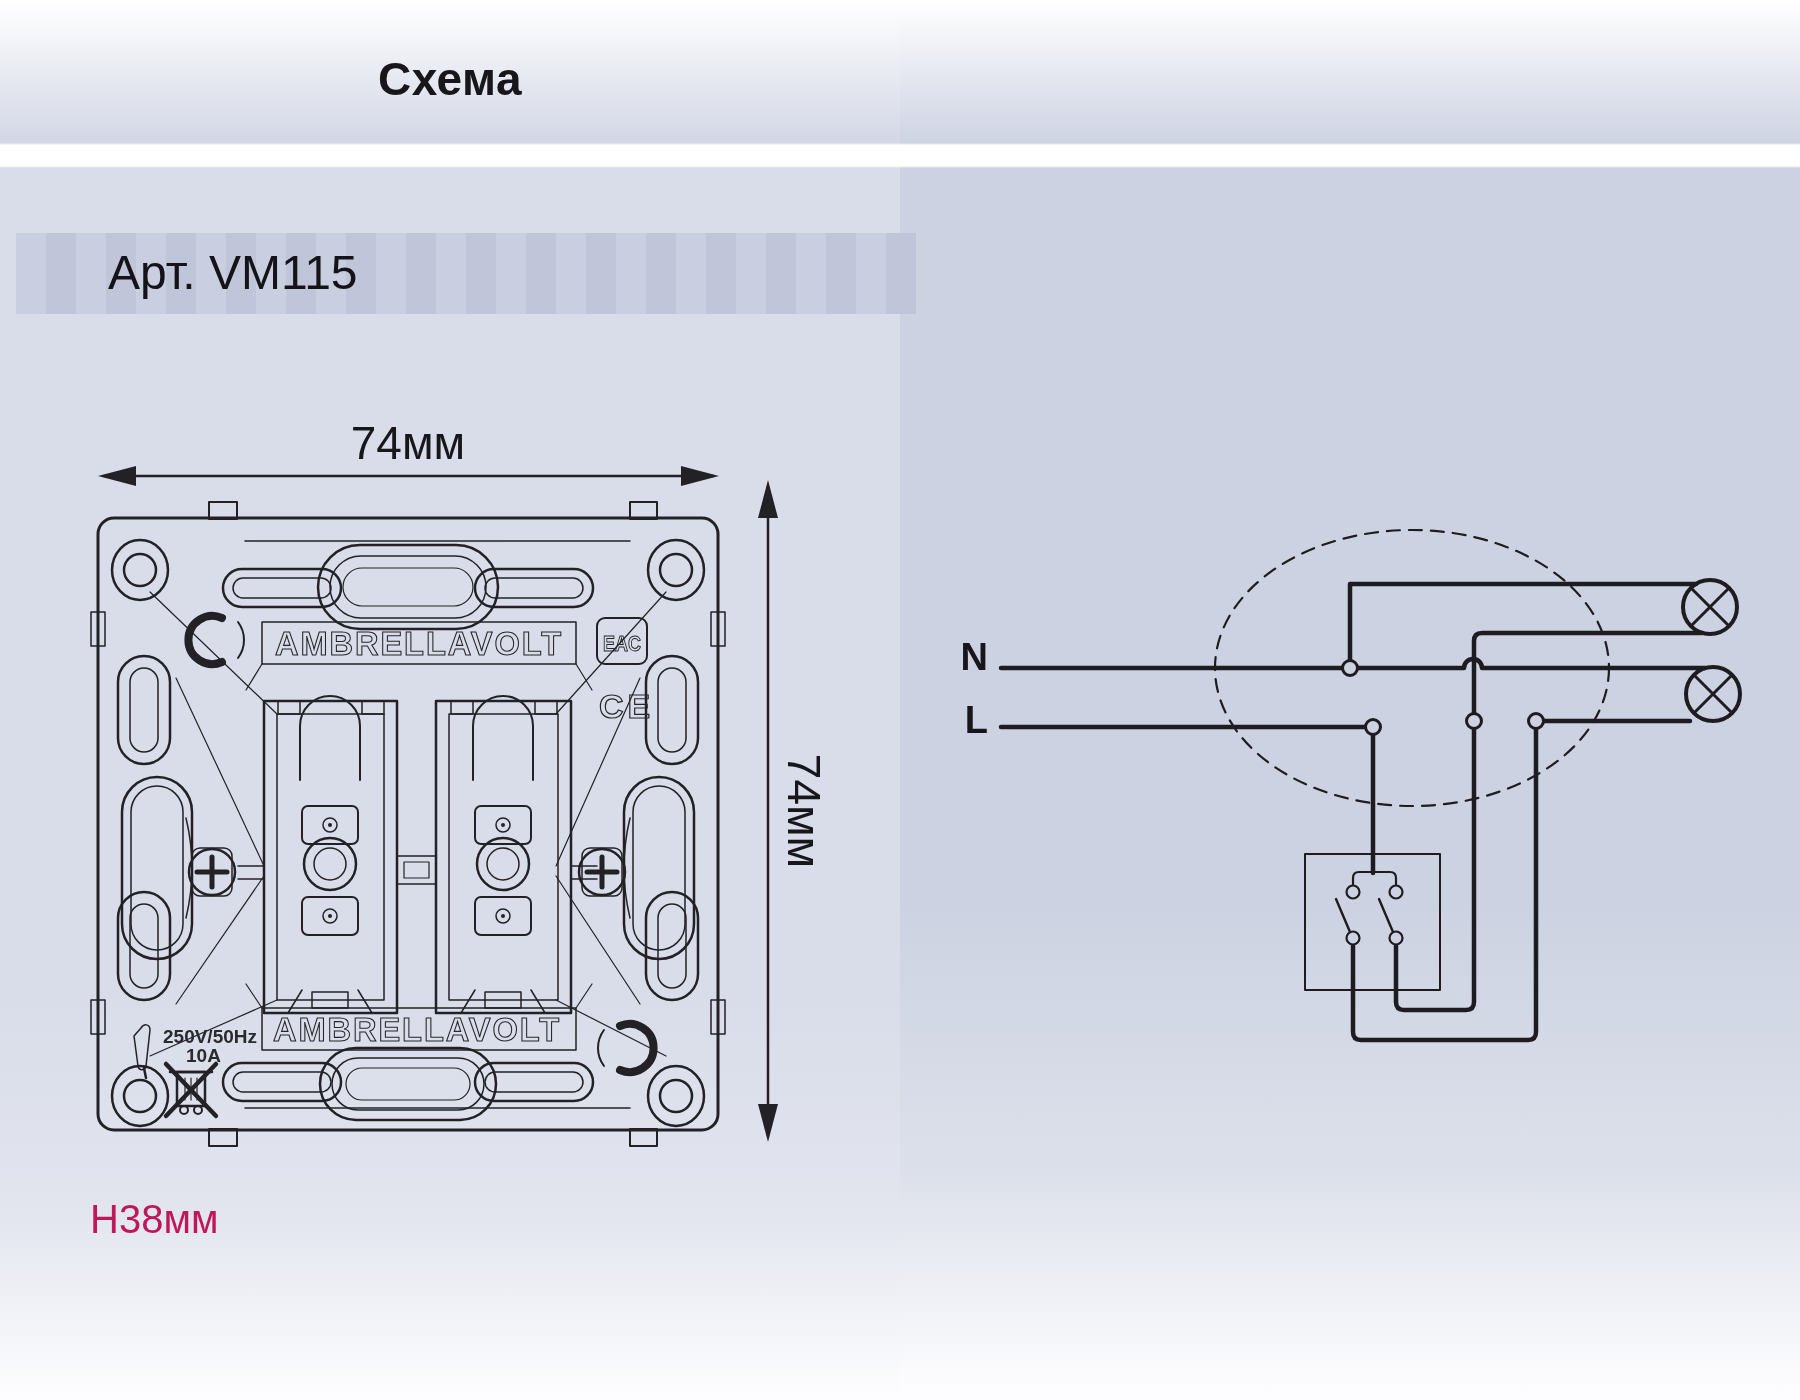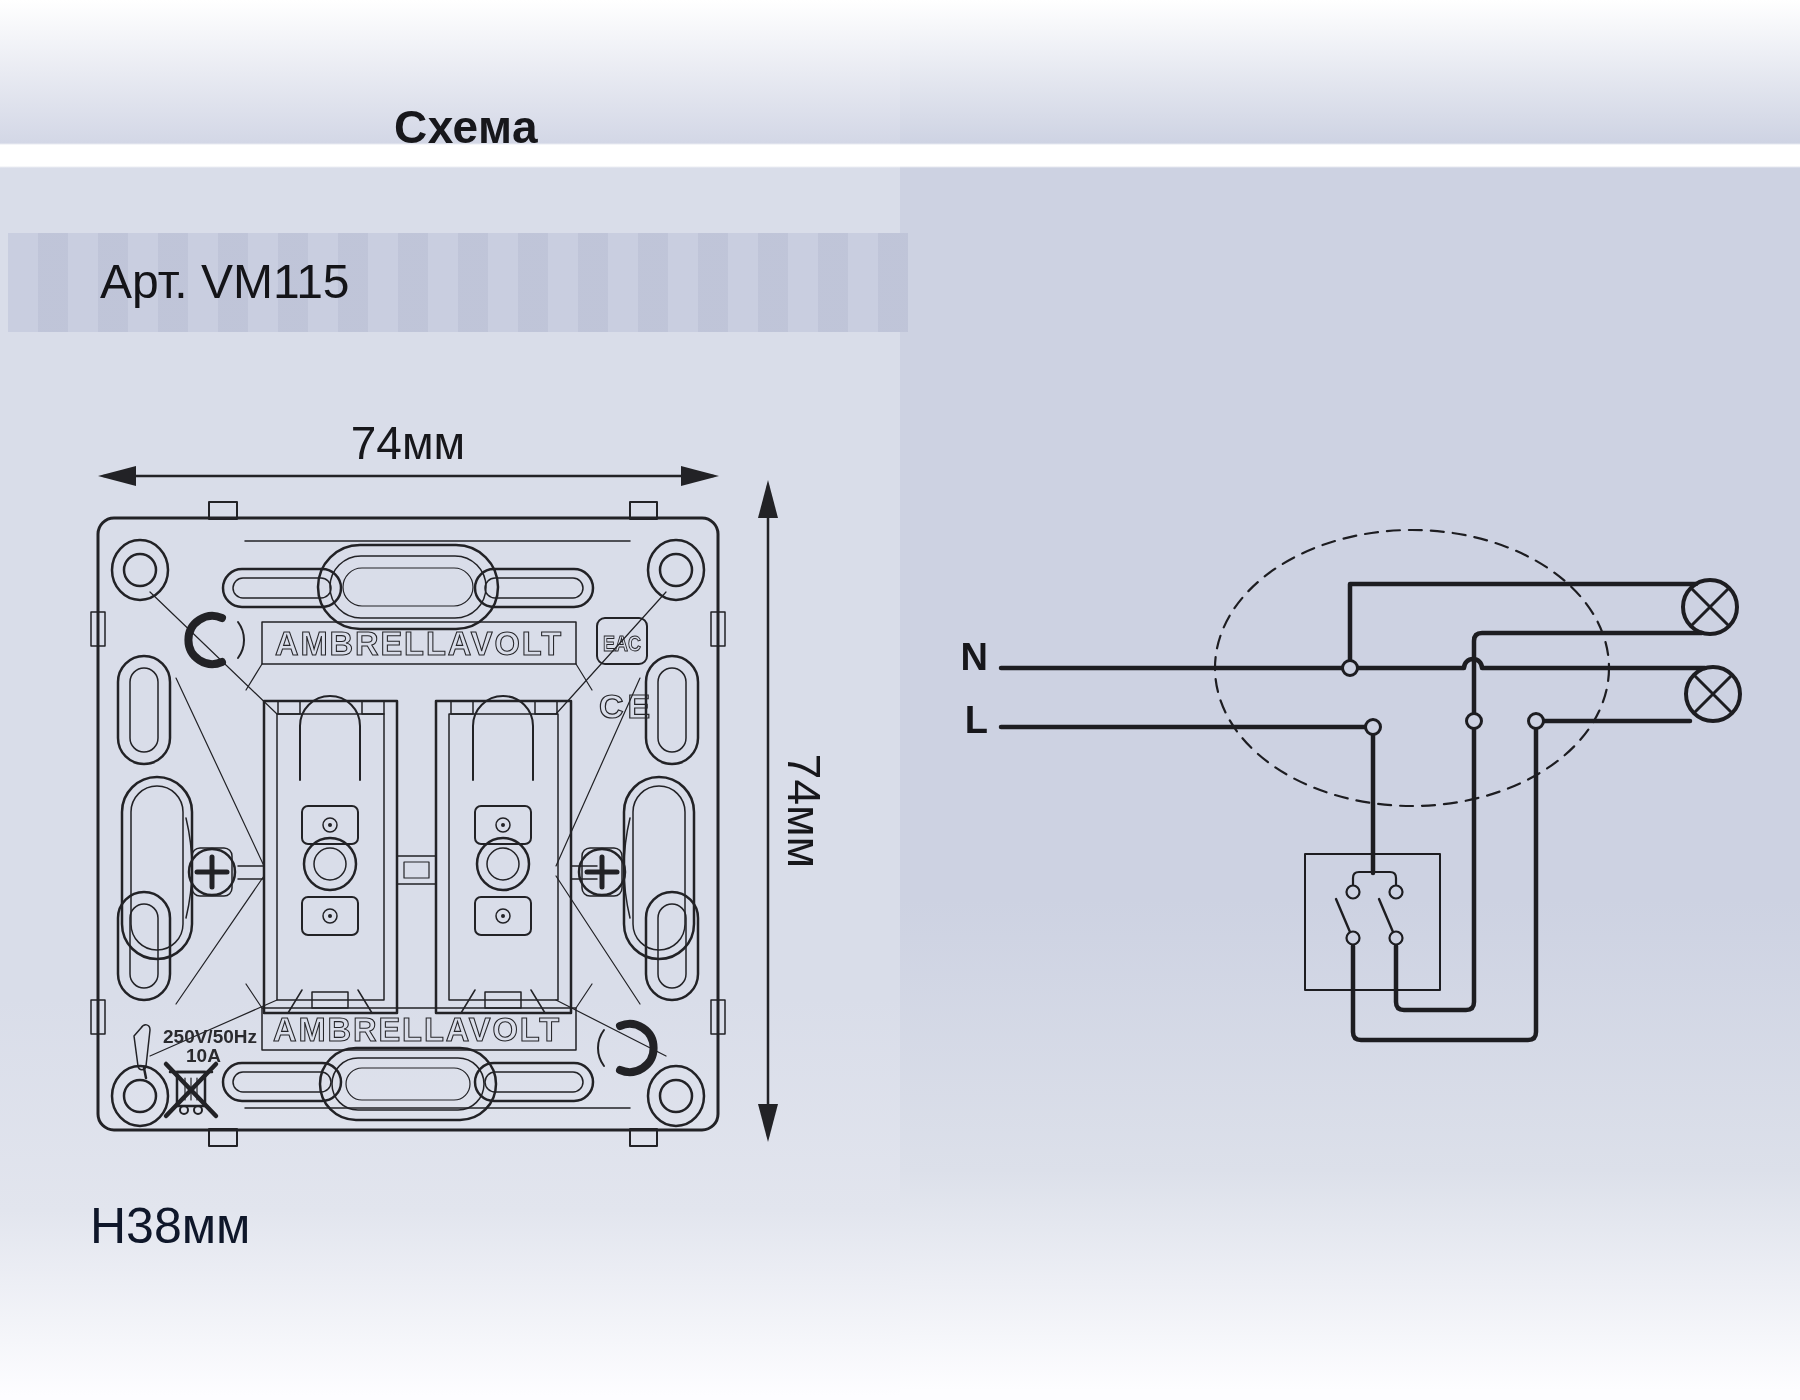--- a/index.html
+++ b/index.html
@@ -9,30 +9,30 @@
   .col-left{left:0;
     background:linear-gradient(to bottom,
       #ffffff 0px,#d3d7e6 143px,#ffffff 145px,#ffffff 166px,
       #d9dde9 168px,#d9dde9 1000px,#e2e5ee 1210px,#fdfdff 1396px);}
   .col-right{left:900px;
     background:linear-gradient(to bottom,
       #ffffff 0px,#ced3e3 143px,#ffffff 145px,#ffffff 166px,
       #cdd2e2 168px,#cdd2e2 900px,#dce0ea 1170px,#fdfdff 1390px);}
   .panel-title{position:absolute;top:52px;width:900px;text-align:center;
     font-size:46px;font-weight:600;letter-spacing:.5px;color:#17171b;}
-  .title-left{left:16px;margin-top:48px;}
+  .title-left{left:0;}
   .title-right{left:900px;}
-  .article-band{position:absolute;left:8px;top:233px;width:900px;height:99px;
+  .article-band{position:absolute;left:16px;top:233px;width:900px;height:81px;
     background:#c6cbde;
     background-image:repeating-linear-gradient(90deg,
       rgba(255,255,255,.06) 0 30px, rgba(18,28,68,.035) 30px 60px);}
   .article-band .article-text{position:absolute;left:92px;top:50%;
     transform:translateY(-52%);font-size:48px;font-weight:500;color:#141418;}
-  .depth-label{position:absolute;left:90px;top:1197px;font-size:50px;
-    font-weight:500;color:#0f172a;}
+  .depth-label{position:absolute;left:90px;top:1197px;font-size:40px;
+    font-weight:500;color:#be185d;}
   svg{position:absolute;top:0;pointer-events:none;}
   .svg-left{left:0;}
   .svg-right{left:900px;}
   svg text{font-family:"Liberation Sans",sans-serif;}
 </style>
 </head>
 <body>
 
 <div class="page">
 

